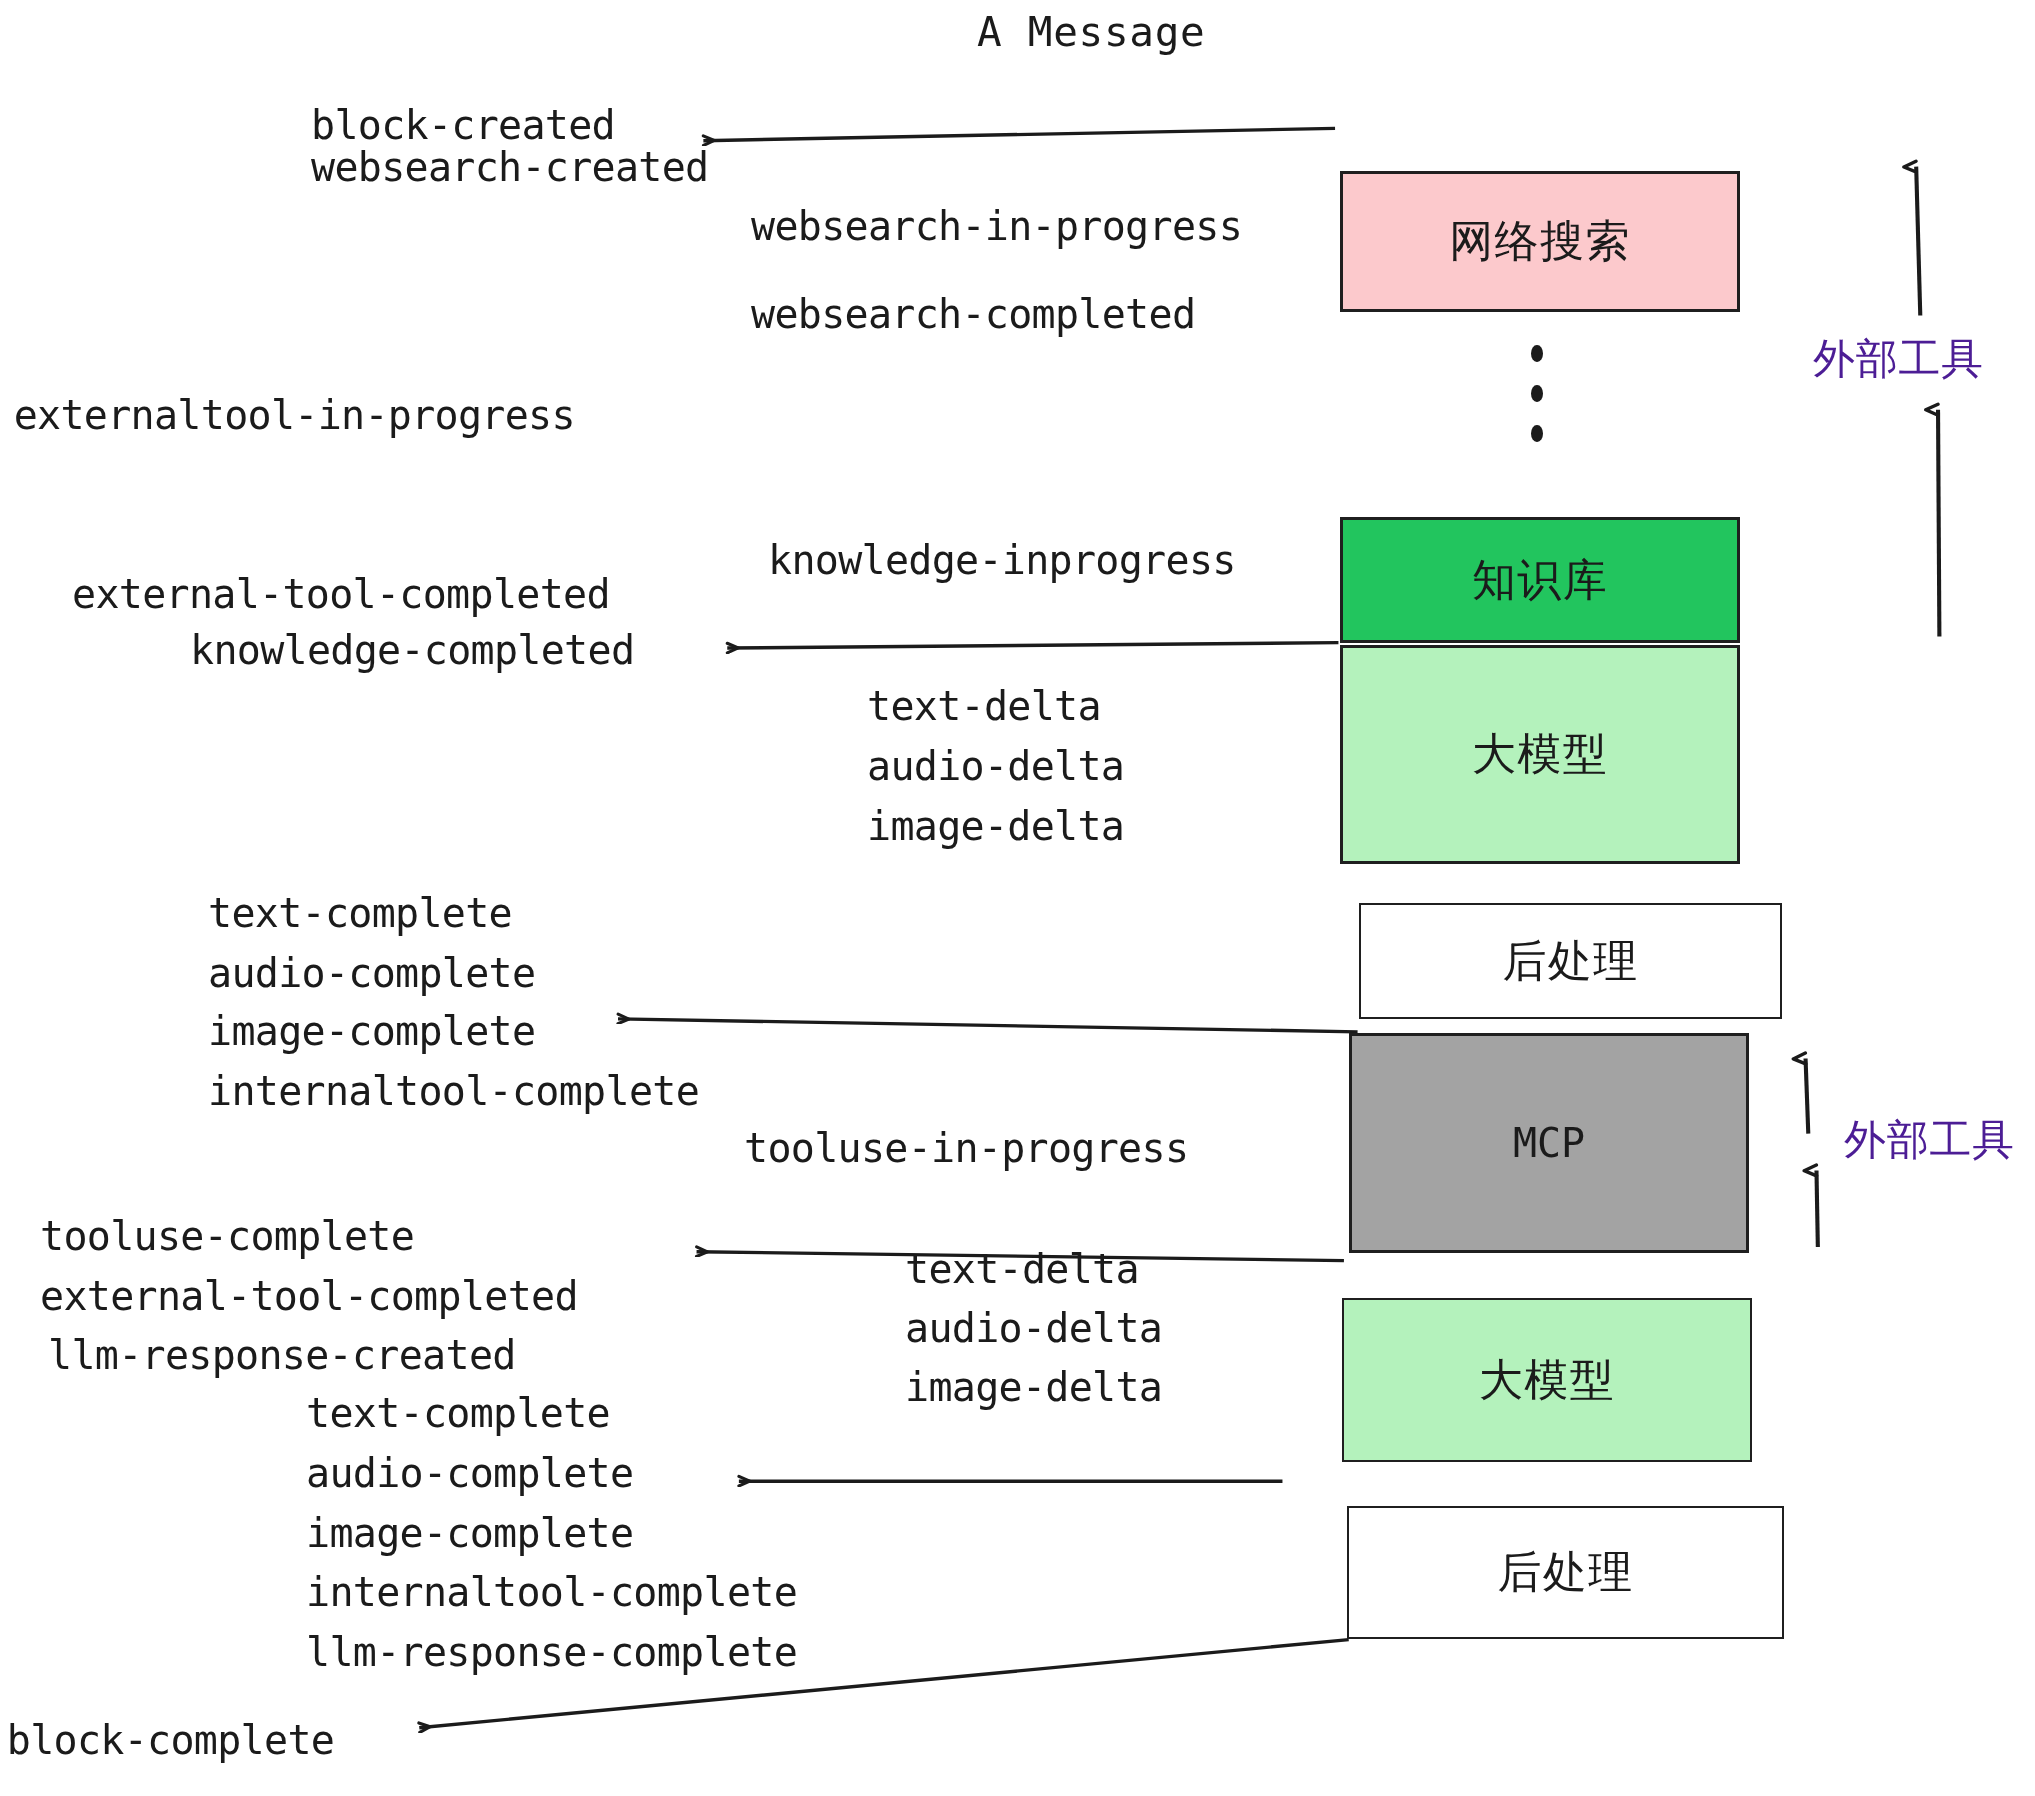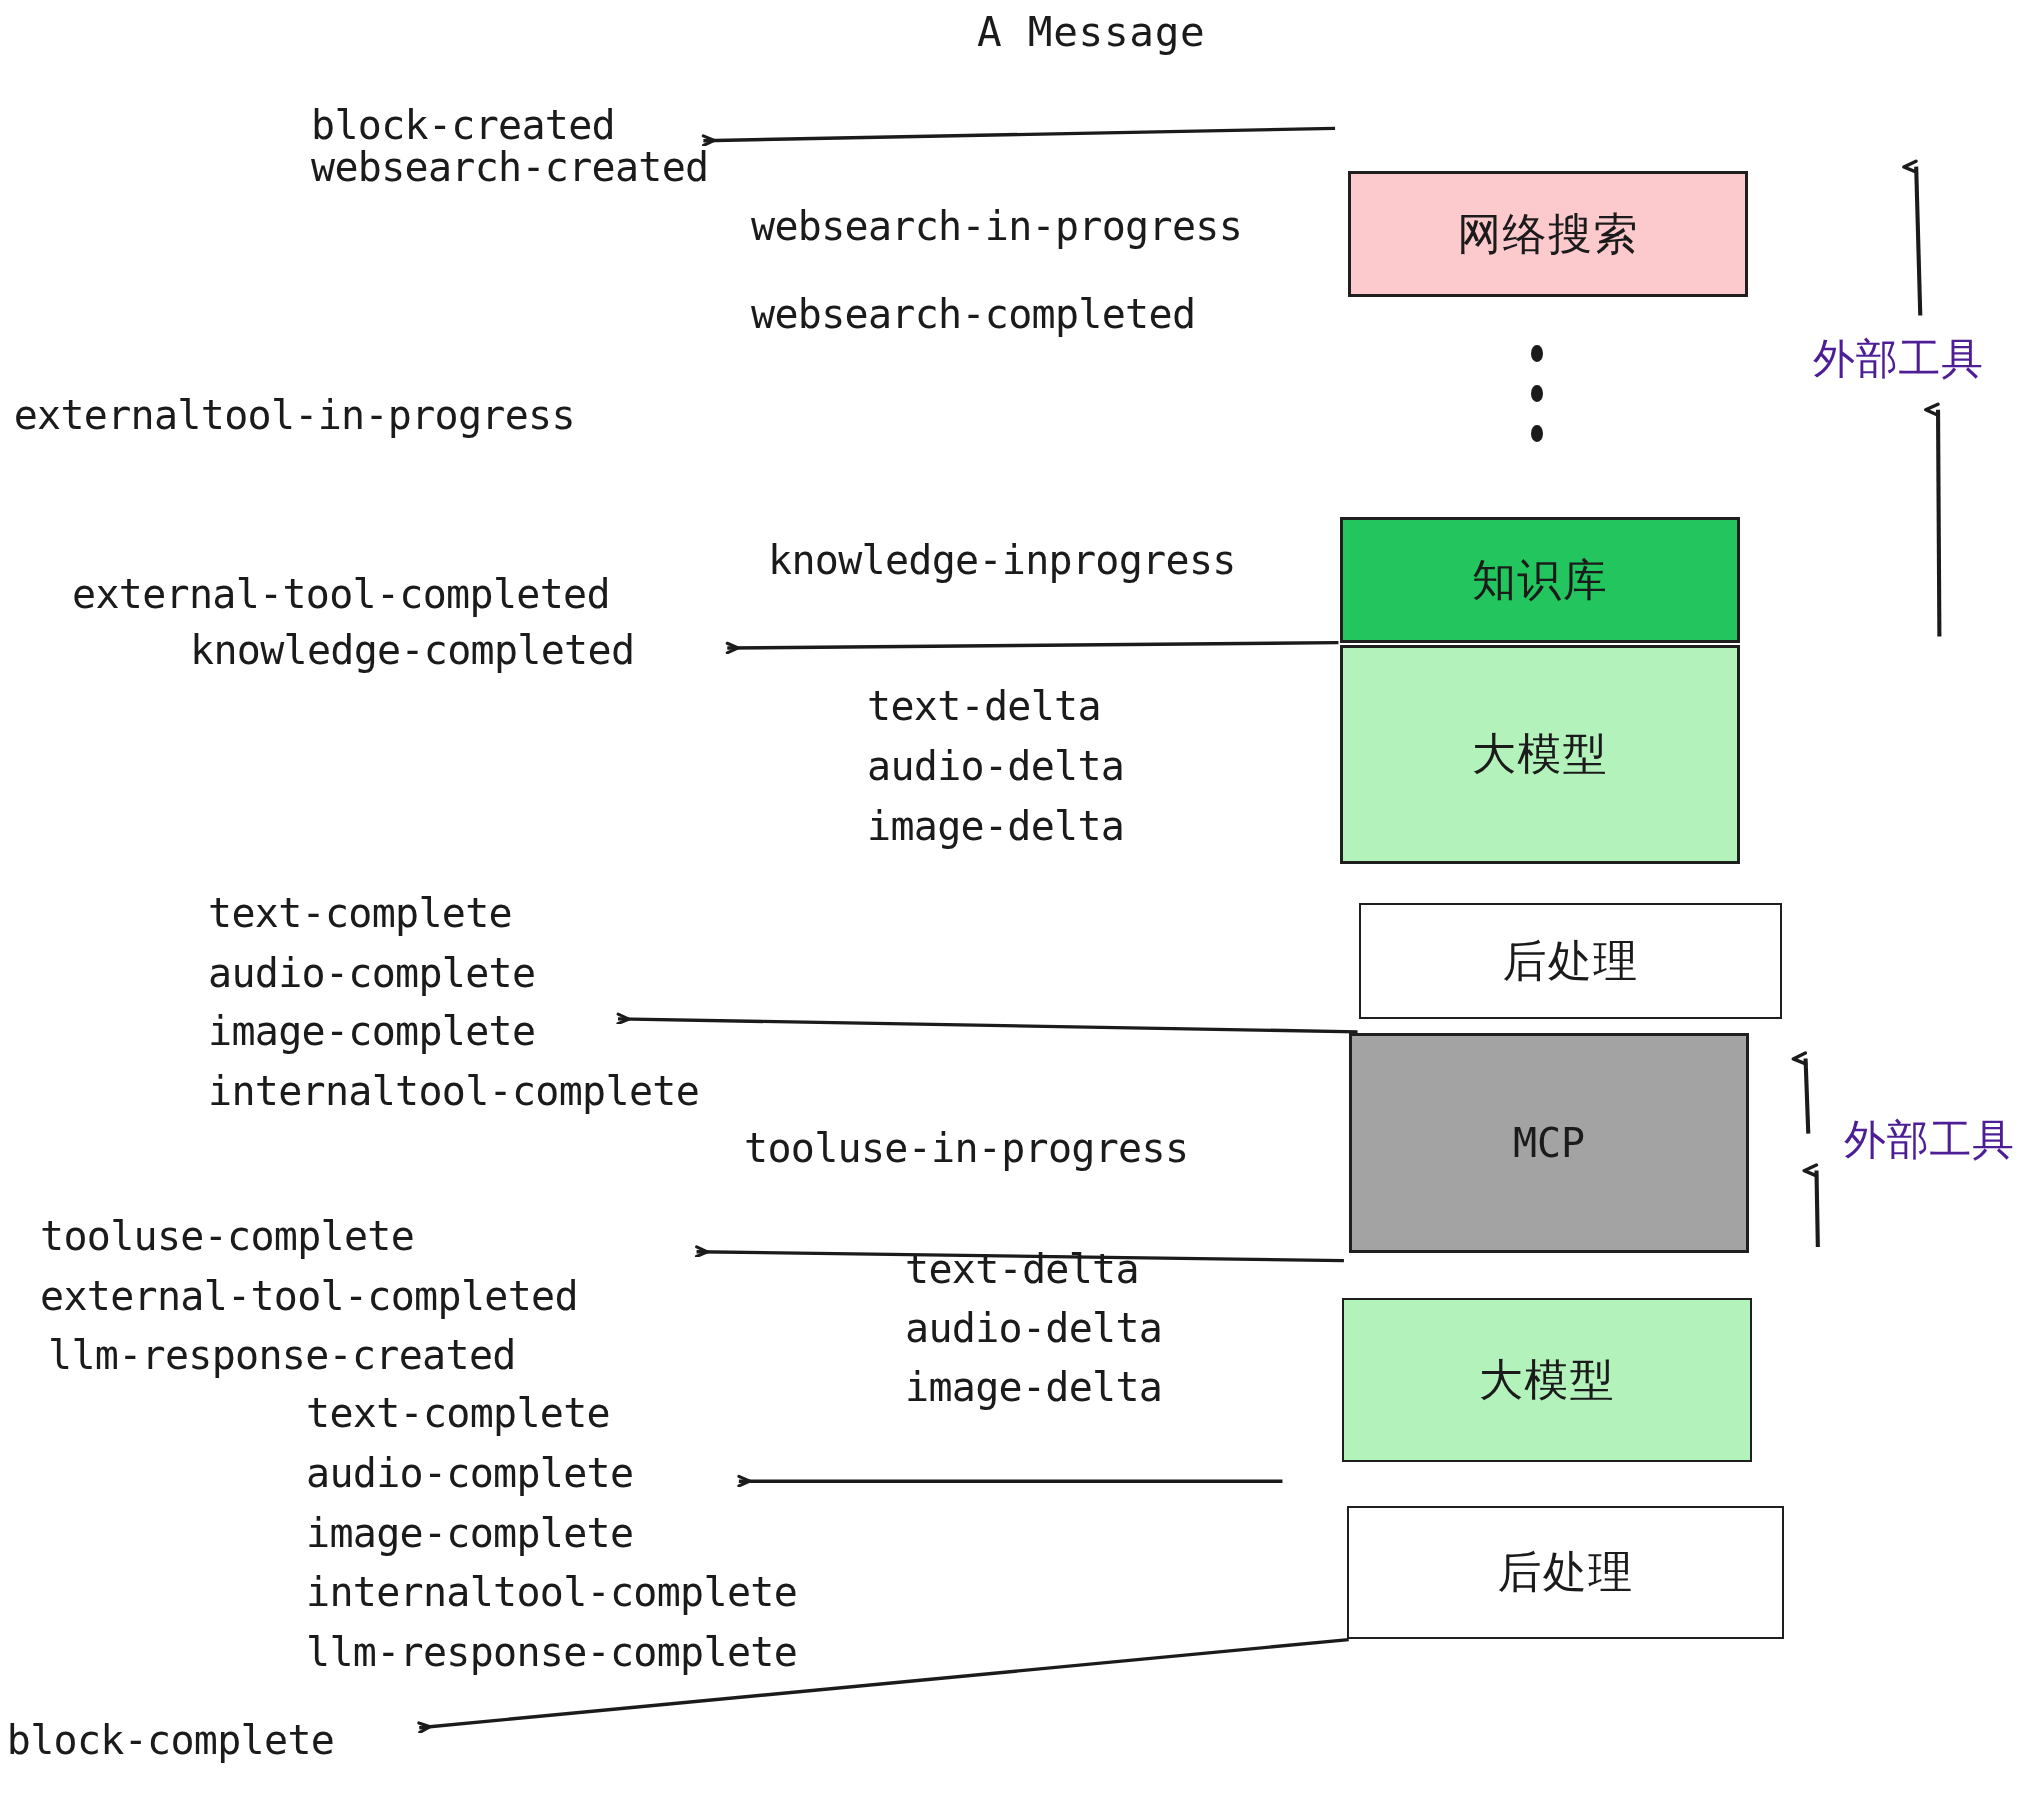--- a/index.html
+++ b/index.html
@@ -128,21 +128,21 @@
   <div class="evt" style="left:48px;top:1335px;">llm-response-created</div>
   <div class="evt" style="left:905px;top:1308px;">audio-delta</div>
   <div class="evt" style="left:905px;top:1367px;">image-delta</div>
   <div class="evt" style="left:306px;top:1393px;">text-complete</div>
   <div class="evt" style="left:306px;top:1453px;">audio-complete</div>
   <div class="evt" style="left:306px;top:1513px;">image-complete</div>
   <div class="evt" style="left:306px;top:1572px;">internaltool-complete</div>
   <div class="evt" style="left:306px;top:1632px;">llm-response-complete</div>
   <div class="evt" style="left:6.8px;top:1720px;">block-complete</div>
 
-  <div class="box" style="left:1340px;top:171px;width:400px;height:126px;background:#FCC9CC;margin-left:8px;">
+  <div class="box" style="left:1340px;top:171px;width:400px;height:141px;background:#FCC9CC;">
     <span>网络搜索</span>
   </div>
 
   <div class="box" style="left:1340px;top:517px;width:400px;height:126px;background:#22c55e;">
     <span>知识库</span>
   </div>
 
   <div class="box" style="left:1340px;top:645px;width:400px;height:219px;background:#B4F2BC;">
     <span>大模型</span>
   </div>

